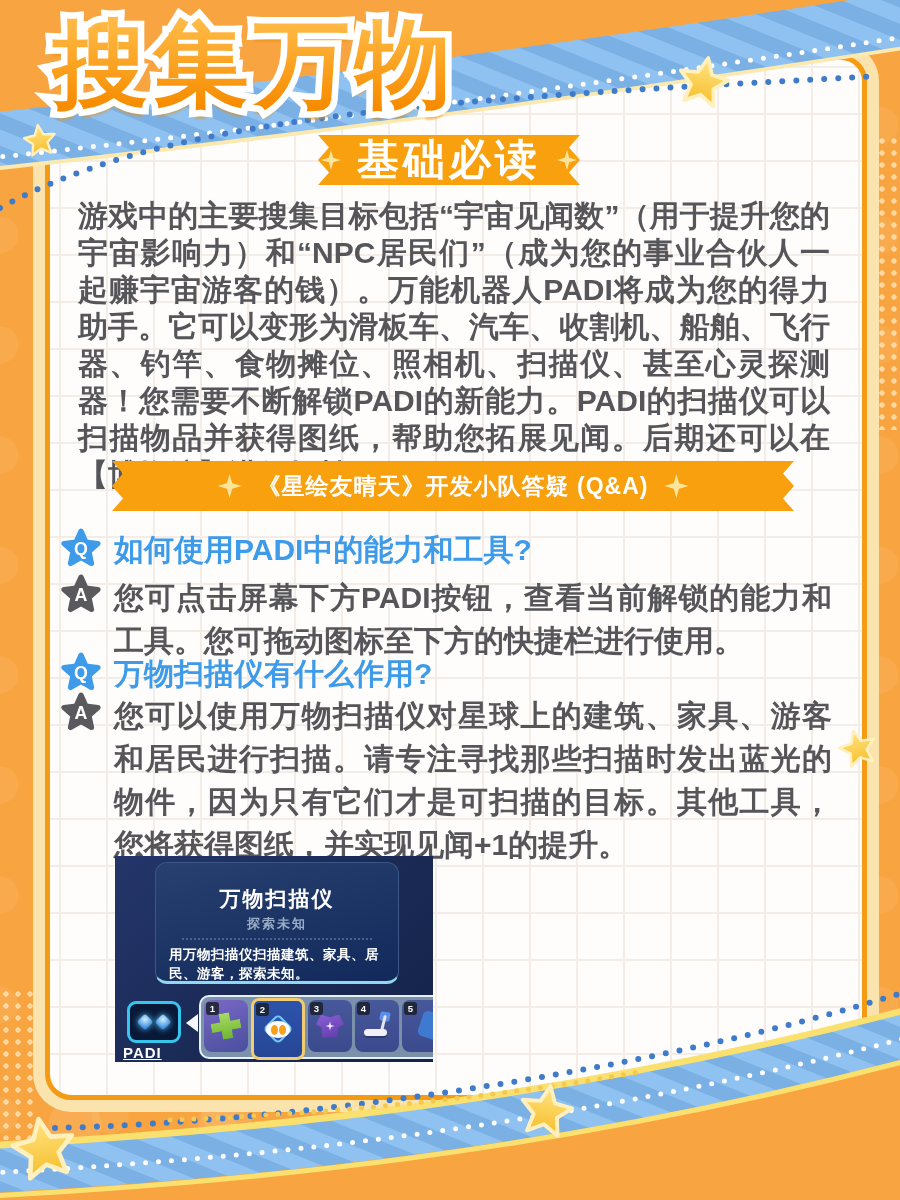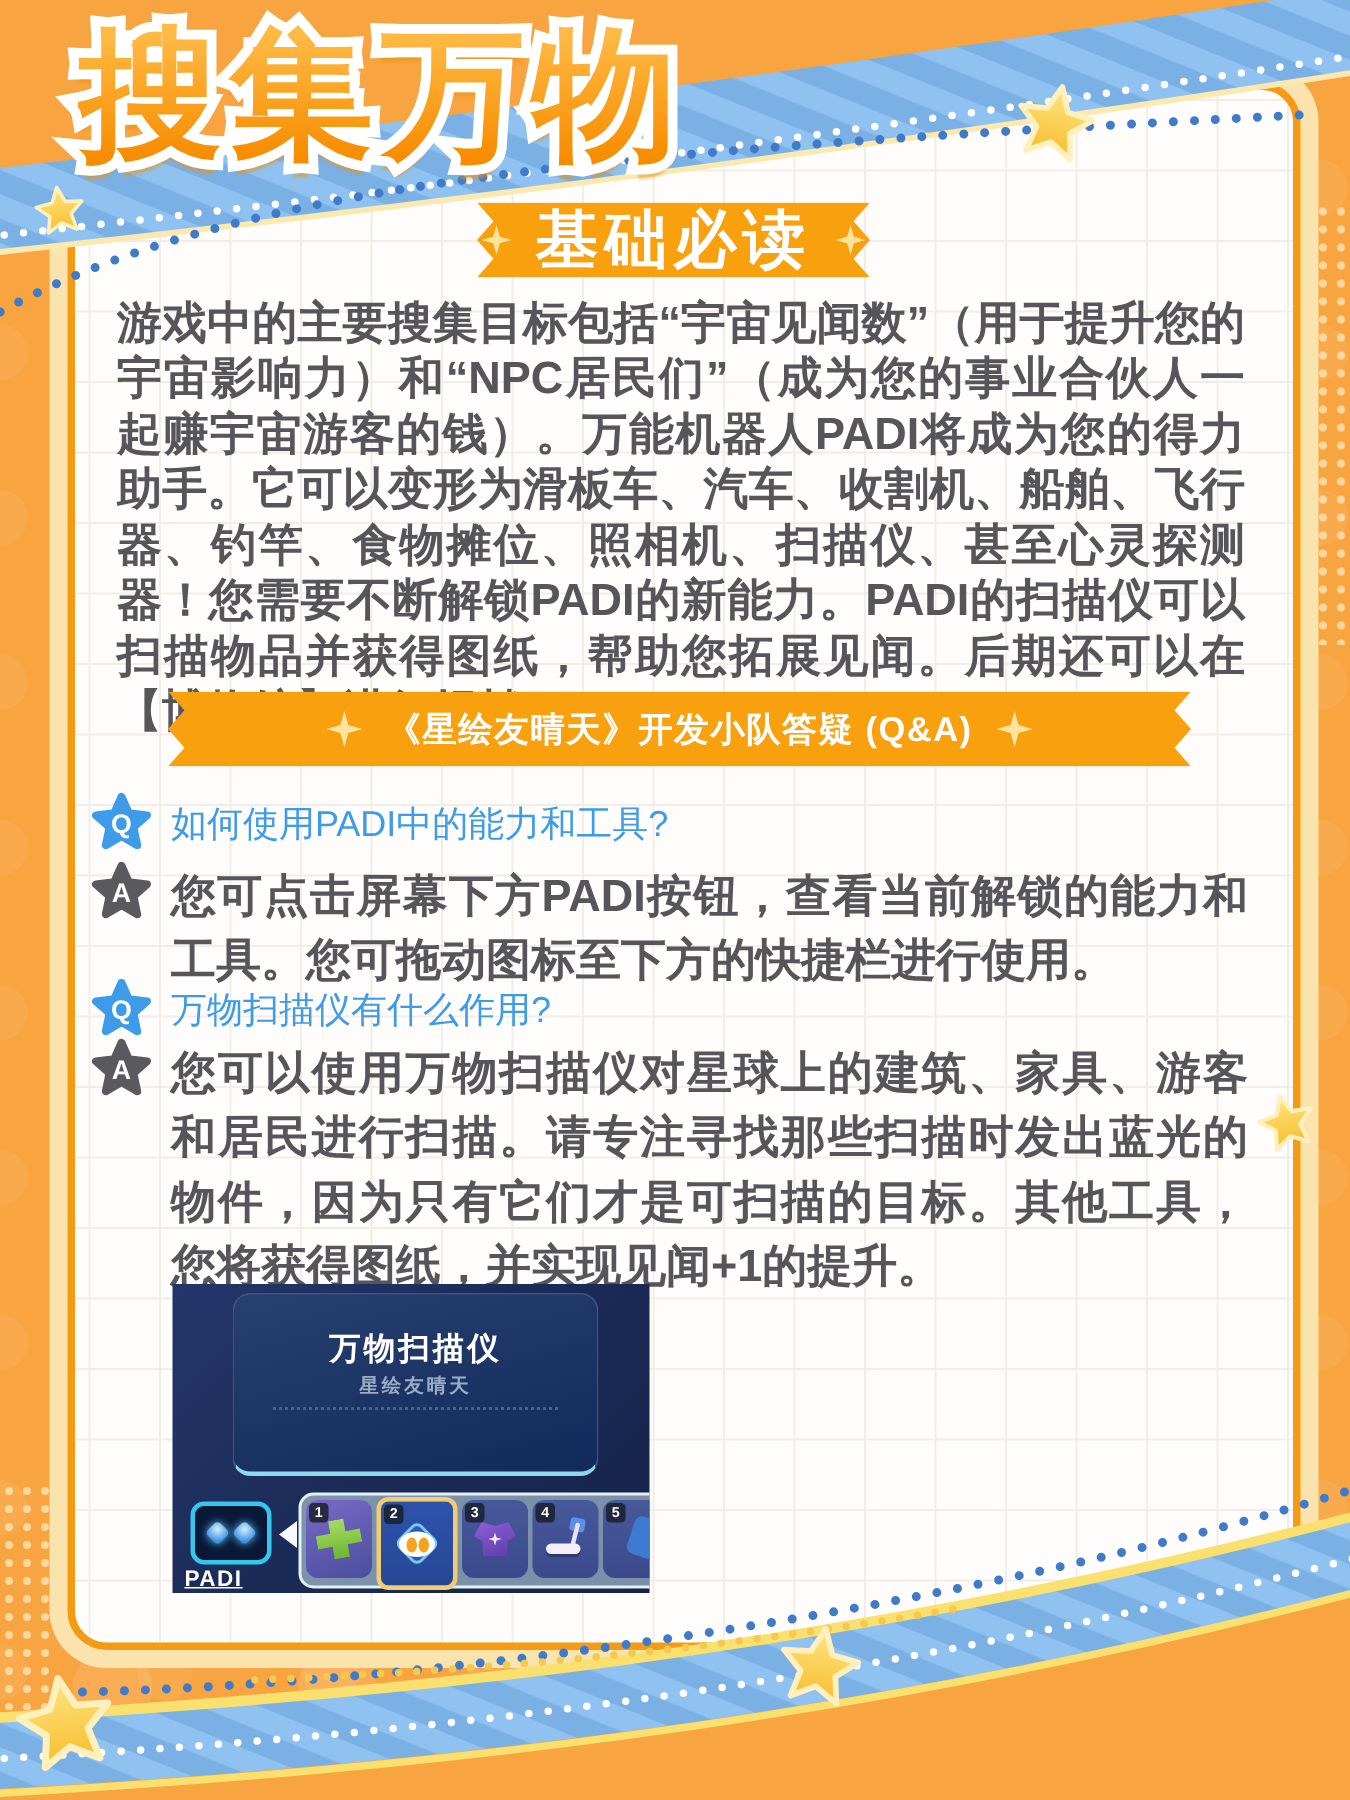--- a/index.html
+++ b/index.html
@@ -41,21 +41,21 @@
   .ribbon-basics{left:318px;top:135px;width:262px;height:50px;font-size:42px;letter-spacing:4px;}
   .ribbon-qa{left:112px;top:461px;width:682px;height:50px;font-size:23px;letter-spacing:1px;}
   .sparkle{display:inline-block;background:#FBE49B;width:24px;height:24px;flex:0 0 auto;
            clip-path:polygon(50% 0%,61% 39%,100% 50%,61% 61%,50% 100%,39% 61%,0% 50%,39% 39%);}
   .sparkle.small{width:20px;height:20px;}
   
   .intro{position:absolute;z-index:4;left:78px;top:197px;width:752px;
          font-size:30px;line-height:37px;font-weight:700;color:#55555A;text-align:justify;}
   .qa-row{position:absolute;z-index:4;left:60px;width:778px;display:flex;gap:12px;align-items:flex-start;}
   .qa-icon{flex:0 0 42px;width:42px;height:42px;margin-top:-2px;}
-  .q-text{font-size:24px;line-height:40px;font-weight:400;color:#3E9BE9;}
+  .q-text{font-size:30px;line-height:40px;font-weight:700;color:#3E9BE9;}
   .a-text{font-size:30px;line-height:43px;font-weight:700;color:#55555A;width:718px;text-align:justify;}
   .row-q1{top:530px;} .row-a1{top:576px;} .row-q2{top:654px;} .row-a2{top:694px;}
   
   .shot{position:absolute;z-index:4;left:115px;top:856px;width:318px;height:206px;overflow:hidden;
         background:linear-gradient(135deg,#24356A 0%,#1A2A55 55%,#15234A 100%);}
   .tooltip{position:absolute;left:40px;top:6px;width:244px;height:122px;border-radius:12px;
            background:linear-gradient(165deg,#27406F,#122A5B);
            border:1px solid #3A5787;border-bottom:3px solid #8FD8EE;box-sizing:border-box;
            color:#fff;text-align:center;}
   .tooltip-title{font-size:21px;font-weight:800;margin-top:22px;letter-spacing:2px;}
@@ -191,22 +191,23 @@
     <svg class="qa-icon" viewBox="0 0 40 40">
       <polygon points="20,3 24.7,13.5 36.2,14.8 27.6,22.5 30,33.8 20,28 10,33.8 12.4,22.5 3.8,14.8 15.3,13.5" fill="#5A5A5E" stroke="#5A5A5E" stroke-width="5" stroke-linejoin="round"></polygon>
       <text x="20" y="26" text-anchor="middle" font-size="17" font-weight="bold" fill="#FFFFFF">A</text>
     </svg>
     <div class="a-text">您可以使用万物扫描仪对星球上的建筑、家具、游客和居民进行扫描。请专注寻找那些扫描时发出蓝光的物件，因为只有它们才是可扫描的目标。其他工具，您将获得图纸，并实现见闻+1的提升。</div>
   </div>
 
   <div class="shot">
     <div class="tooltip">
       <div class="tooltip-title">万物扫描仪</div>
-      <div class="tooltip-sub">星绘友晴天</div>
+      <div class="tooltip-sub">探索未知</div>
       <div class="tooltip-div"></div>
+      <div class="tooltip-desc">用万物扫描仪扫描建筑、家具、居民、游客，探索未知。</div>
     </div>
     <div class="padi-btn">
       <span class="gem"></span>
       <span class="gem"></span>
     </div>
     <div class="padi-label">PADI</div>
     <div class="pointer"></div>
     <div class="hotbar">
       <div class="slot slot-1">
         <span class="badge">1</span>

